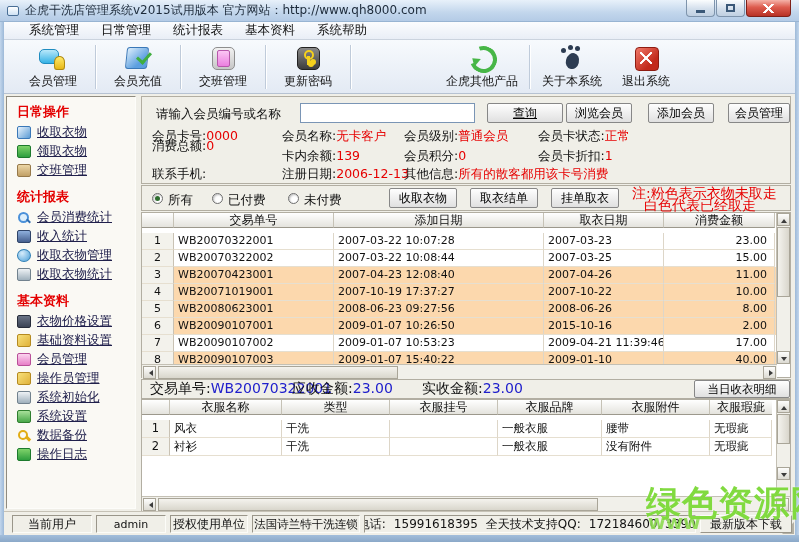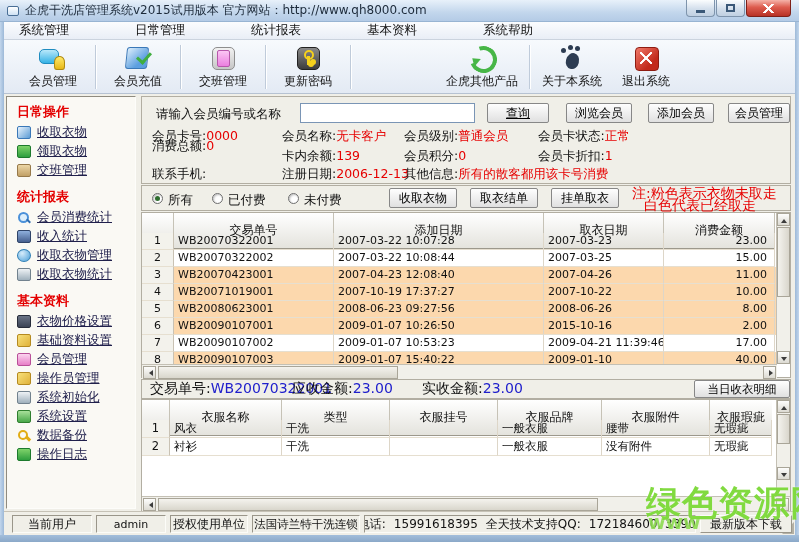--- a/index.html
+++ b/index.html
@@ -20,21 +20,21 @@
   .wbtn{width:29px;height:17px;border:1px solid #7e94ac;border-top:none;border-radius:0 0 4px 4px;
     background:linear-gradient(#fbfdfe,#d3dfec 55%,#c0d0e2);display:flex;align-items:center;justify-content:center;margin-left:1px;}
   .wbtn.close{width:45px;background:linear-gradient(#f5b3a9,#dd5c4e 45%,#b83226);border-color:#7e2018;}
   .g-min{width:9px;height:3px;background:#3a5878;margin-top:6px;}
   .g-max{width:9px;height:8px;border:2px solid #3a5878;background:transparent;}
   .g-x{width:11px;height:9px;background:
     linear-gradient(45deg,transparent 42%,#fff 45%,#fff 55%,transparent 58%),
     linear-gradient(-45deg,transparent 42%,#fff 45%,#fff 55%,transparent 58%);}
   
   .menubar{position:absolute;left:4px;top:22px;width:791px;height:18px;display:flex;align-items:center;
-    background:linear-gradient(#fbfcfe,#e9eef6);border-bottom:1px solid #cbd3de;padding-left:4px;gap:44px;}
+    background:linear-gradient(#fbfcfe,#e9eef6);border-bottom:1px solid #cbd3de;padding-left:14px;}
   .mitem{font-size:12.5px;color:#111;padding:1px 11px;white-space:nowrap;}
   .toolbar{position:absolute;left:4px;top:40px;width:791px;height:54px;display:flex;align-items:center;
     background:linear-gradient(#f7fafd,#e3eaf4);border-bottom:1px solid #b6c2d2;padding-left:12px;}
   .titem{width:74px;display:flex;flex-direction:column;align-items:center;gap:1px;}
   .titem .tlabel{font-size:12px;color:#111;white-space:nowrap;}
   .tsep{width:1px;height:44px;background:#bfcbda;box-shadow:1px 0 0 #fff;margin:0 5px;}
   .tico{width:30px;height:28px;position:relative;}
   .ico-chat::before{content:"";position:absolute;left:1px;top:5px;width:18px;height:13px;border-radius:5px;
     background:linear-gradient(#b8e8fa,#35b2e6);border:1px solid #1f8cc0;}
   .ico-chat::after{content:"";position:absolute;right:3px;bottom:2px;width:9px;height:12px;border-radius:45% 45% 25% 25%;
@@ -102,21 +102,21 @@
   
   .g-filter{left:141px;top:185px;width:650px;height:26px;}
   .radio{position:absolute;top:7px;width:11px;height:11px;border-radius:50%;background:#fff;border:1px solid #6e6e6e;
     box-shadow:inset 1px 1px 2px rgba(0,0,0,.25);}
   .radio.sel::after{content:"";position:absolute;left:2px;top:2px;width:5px;height:5px;border-radius:50%;background:#2f6e2f;}
   .rlbl{position:absolute;top:6px;font-size:12.5px;color:#111;}
   .note{position:absolute;font-size:14px;line-height:12px;color:#e60000;white-space:nowrap;}
   
   .g-table{left:141px;top:212px;width:650px;height:166px;background:#fff;}
   .thead{display:flex;height:20px;}
-  .hc{height:36px;background:linear-gradient(#fff,#e4e3dd);border-right:1px solid #c6c2b6;border-bottom:1px solid #9c988c;
+  .hc{height:15px;background:linear-gradient(#fff,#e4e3dd);border-right:1px solid #c6c2b6;border-bottom:1px solid #9c988c;
     font-size:12px;display:flex;align-items:center;justify-content:center;color:#111;overflow:hidden;white-space:nowrap;}
   .tbody{height:131px;overflow:hidden;}
   .trow{display:flex;background:#fff;cursor:pointer;}
   .trow.pink{background:#fcd8ad;}
   .tc{height:17px;line-height:16px;font-size:11px;color:#111;padding:0 4px;border-right:1px solid #ddd6c8;
     border-bottom:1px solid #e6dfd0;white-space:nowrap;overflow:hidden;}
   .c-no{width:32px;background:#f3f2ec;border-right:1px solid #c9c2b4;text-align:center;padding:0;}
   .c-id{width:160px;}.c-add{width:210px;}.c-pick{width:120px;}
   .c-amt{width:111px;text-align:right;padding-right:7px;}
   .h-no{width:32px;}.h-id{width:160px;}.h-add{width:210px;}.h-pick{width:120px;}.h-amt{width:111px;}
@@ -289,21 +289,21 @@
       </div>
     <div class="sitem">
       <span class="si si-wallet"></span>
       <span class="slbl">操作日志</span>
       </div>
   </div>
 
   <div class="grp g-search">
     <div class="lbl" style="left:14px;top:9px;">请输入会员编号或名称</div>
     <input class="inp" style="left: 158px; top: 6px; width: 175px;" value="">
-    <div class="btn" style="left:345px;top:6px;width:62px;text-decoration:underline;">查询</div>
+    <div class="btn" style="left:345px;top:6px;width:76px;text-decoration:underline;">查询</div>
     <div class="btn" style="left:424px;top:6px;width:66px;">浏览会员</div>
     <div class="btn" style="left:506px;top:6px;width:66px;">添加会员</div>
     <div class="btn" style="left:586px;top:6px;width:62px;">会员管理</div>
 
     <div class="lbl" style="left:10px;top:31px;">
       <span>会员卡号:</span><span class="red">0000</span></div>
     <div class="lbl" style="left:140px;top:31px;">
       <span>会员名称:</span><span class="red">无卡客户</span></div>
     <div class="lbl" style="left:262px;top:31px;">
       <span>会员级别:</span><span class="red">普通会员</span></div>

